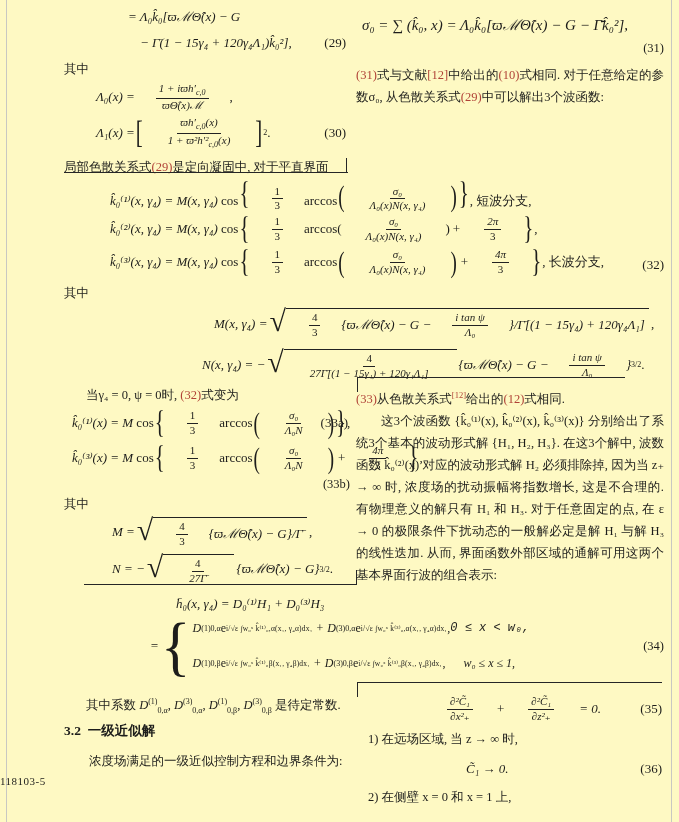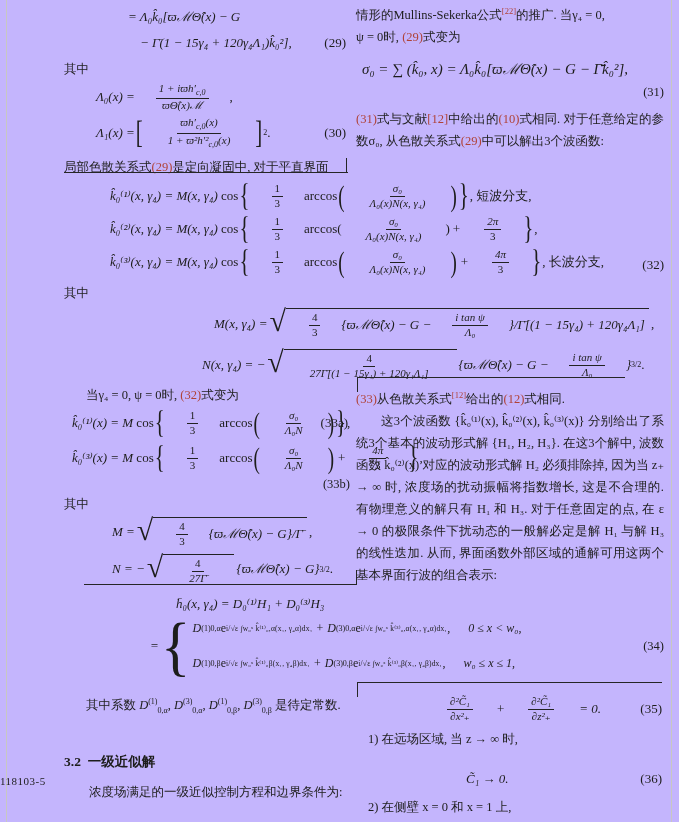--- a/index.html
+++ b/index.html
@@ -1,19 +1,19 @@
 <!DOCTYPE html>
 <html><head>
 <meta charset="utf-8">
 <style>
   * { margin:0; padding:0; box-sizing:border-box; }
   html,body { background:#e9e9e6; }
   .page {
     position:relative; width:679px; height:822px; margin:0 auto;
-    background:#c4b5fd; color:#1d1d1b; overflow:hidden;
+    background:#fef9c3; color:#1d1d1b; overflow:hidden;
     font-family:"Liberation Serif","DejaVu Serif",serif;
     font-size:12.5px; line-height:1.76;
   }
   .edge { position:absolute; top:0; height:822px; width:1.4px; background:#c8c8c2; }
   .cjk { font-style:normal; }
   .mi  { font-style:italic; }
   .up  { font-style:normal; }
   .just { text-align:justify; text-justify:inter-character; }
 
   
@@ -79,40 +79,36 @@
       <sup>2</sup>
       <span>.</span>
       <span class="lblR eqlabel">(30)</span>
     </div>
     <div class="cjk just" style="margin-top:4px;">
       <span>局部色散关系式</span><span class="cite">(29)</span><span>是定向凝固中, 对于平直界面</span>
     </div>
   </div>
 
   <div class="abs" style="left:356px; top:4px; width:308px;">
-    <div class="cjk just">
-      <span>情形的Mullins-Sekerka公式</span><sup class="citesup">[22]</sup><span>的推广. 当γ₄ = 0,</span><br>
-      <span>ψ = 0时, </span><span class="cite">(29)</span><span>式变为</span>
-    </div>
     <div class="mrow mi" style="padding-left:6px; height:30px; margin-top:6px; font-size:15px;">
       <span>σ₀ = ∑ (k̂₀, x) = Λ₀k̂₀[ϖℳΘ̂(x) − G − Γ̄k̂₀²],</span>
     </div>
     <div style="text-align:right; line-height:1.3;">
       <span class="eqlabel">(31)</span>
     </div>
     <div class="cjk just" style="margin-top:8px;">
       <span class="cite">(31)</span><span>式与文献</span><span class="cite">[12]</span><span>中给出的</span><span class="cite">(10)</span><span>式相同. 对于任意给定的参数σ₀, 从色散关系式</span><span class="cite">(29)</span><span>中可以解出3个波函数:</span>
     </div>
   </div>
 
   <div class="rule" style="left:64px; top:172px; width:284px; height:1.4px;"></div>
   <div class="rule" style="left:346px; top:158px; width:1.4px; height:15px;"></div>
 
   <div class="abs" style="left:64px; top:180px; width:602px;">
-    <div class="mrow" style="padding-left:46px; height:33px;">
+    <div class="mrow" style="padding-left:46px; height:33px;align-items:flex-end;">
       <span class="mi">k̂₀⁽¹⁾(x, γ₄) = M(x, γ₄)</span>&nbsp;<span class="up">cos</span>
       <span class="big b28">{</span>
       <span class="frac">
           <span class="fnum up">1</span>
           <span class="fden up">3</span>
         </span>
       <span class="up">arccos</span>
       <span class="big b24">(</span>
       <span class="frac">
           <span class="fnum">σ₀</span>
@@ -318,21 +314,21 @@
             <sub>0,α</sub>
           <span class="up">e</span>
             <sup class="exp">i/√ε ∫w₀ˣ k̂⁽¹⁾₀,α(x₁, γ₄α)dx₁</sup>
           <span class="up" style="margin:0 4px;">+</span>
           <span class="mi">D</span>
             <sup>(3)</sup>
             <sub>0,α</sub>
           <span class="up">e</span>
             <sup class="exp">i/√ε ∫w₀ˣ k̂⁽³⁾₀,α(x₁, γ₄α)dx₁</sup>
           <span>,</span>
-          <span class="mi" style="margin-left:18px;">0 ≤ x &lt; w₀,</span>
+          <span class="mi" style="margin-left:0;font-family:Liberation Mono, monospace;">0 ≤ x &lt; w₀,</span>
         </span>
         <span class="mrow" style="font-size:12px;">
           <span class="mi">D</span>
             <sup>(1)</sup>
             <sub>0,β</sub>
           <span class="up">e</span>
             <sup class="exp">i/√ε ∫w₀ˣ k̂⁽¹⁾₀β(x₁, γ₄β)dx₁</sup>
           <span class="up" style="margin:0 4px;">+</span>
           <span class="mi">D</span>
             <sup>(3)</sup>
@@ -347,42 +343,42 @@
     </div>
   </div>
 
   <div class="rule" style="left:357px; top:682px; width:305px; height:1.4px;"></div>
   <div class="rule" style="left:357px; top:682px; width:1.4px; height:15px;"></div>
 
   <div class="abs" style="left:64px; top:694px; width:286px;">
     <div class="cjk" style="padding-left:22px;">
       <span>其中系数 </span><span class="mi">D</span><sup>(1)</sup><sub>0,α</sub><span>, </span><span class="mi">D</span><sup>(3)</sup><sub>0,α</sub><span>, </span><span class="mi">D</span><sup>(1)</sup><sub>0,β</sub><span>, </span><span class="mi">D</span><sup>(3)</sup><sub>0,β</sub><span> 是待定常数.</span>
     </div>
-    <div class="heading cjk" style="margin-top:32px;">
+    <div class="heading cjk" style="margin-top:1px;">
       <span>3.2</span>&nbsp;&nbsp;<span>一级近似解</span>
     </div>
     <div class="cjk just" style="margin-top:8px; text-indent:2em;">浓度场满足的一级近似控制方程和边界条件为:</div>
   </div>
 
   <div class="abs" style="left:356px; top:690px; width:308px;">
     <div class="mrow" style="padding-left:70px; height:38px; position:relative;">
       <span class="frac">
           <span class="fnum">∂²C̃₁</span>
           <span class="fden">∂x²₊</span>
         </span>
       <span class="up" style="margin:0 3px;">+</span>
       <span class="frac">
           <span class="fnum">∂²C̃₁</span>
           <span class="fden">∂z²₊</span>
         </span>
       <span class="mi" style="margin-left:4px;">= 0.</span>
       <span class="lblR eqlabel">(35)</span>
     </div>
     <div class="cjk" style="margin-top:0; padding-left:12px;">1) 在远场区域, 当 z → ∞ 时,</div>
-    <div class="mrow" style="padding-left:110px; height:26px; position:relative; margin-top:16px;">
+    <div class="mrow" style="padding-left:110px; height:26px; position:relative; margin-top:6px;">
       <span class="mi">C̃₁ → 0.</span>
       <span class="lblR eqlabel">(36)</span>
     </div>
     <div class="cjk" style="margin-top:4px; padding-left:12px;">2) 在侧壁 x = 0 和 x = 1 上,</div>
   </div>
 
   <div class="footer">118103-5</div>
 
 </div>
 

